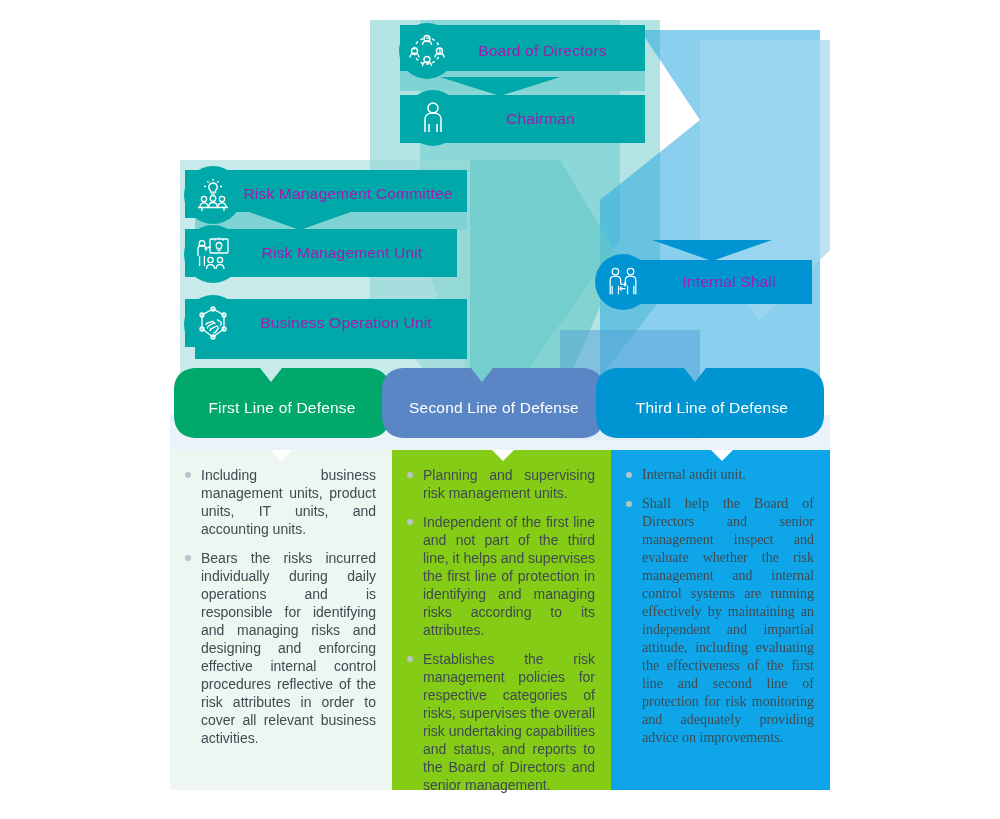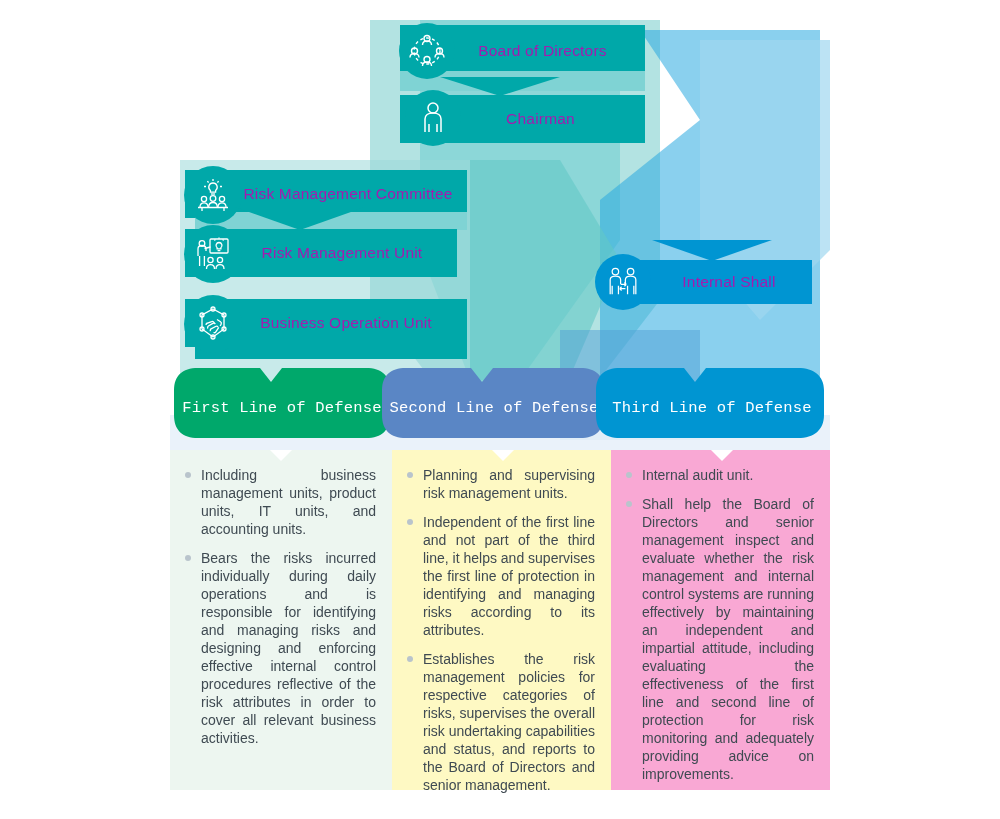--- a/index.html
+++ b/index.html
@@ -29,39 +29,39 @@
     position:absolute;z-index:4;border-radius:50%;
     display:flex;align-items:center;justify-content:center;
   }
   .node .icon svg{display:block;}
 
   
   .banner{
     position:absolute;display:flex;align-items:center;justify-content:center;
     color:#ffffff;font-size:15.5px;letter-spacing:.2px;z-index:6;
   }
-  .banner .btxt{position:relative;z-index:2;margin-top:10px;font-family:Liberation Mono, monospace;}
+  .banner .btxt{position:relative;z-index:2;margin-top:10px;}
   .banner svg{position:absolute;left:0;top:0;}
 
   
   .panels{position:absolute;left:170px;top:450px;width:660px;height:340px;z-index:2;display:flex;}
   .panel{position:relative;padding:16px 16px 18px 14px;box-sizing:border-box;}
   .panel ul{list-style:none;margin:0;padding:0;}
   .panel li{
     position:relative;padding-left:17px;margin-bottom:11px;
     font-size:14px;line-height:18px;color:#3f4a52;
     text-align:justify;text-justify:inter-word;
   }
   .panel li:after{
     content:"";position:absolute;left:1px;top:5.5px;width:6px;height:6px;
     border-radius:50%;background:#b9c4cc;
   }
   .p1{width:222px;background:#edf6f0;}
-  .p2{width:219px;background:#fef9c3;}
-  .p3{width:219px;background:#f9a8d4;}
+  .p2{width:219px;background:#84cc16;}
+  .p3{width:219px;background:#0ea5e9;font-family:Liberation Serif, serif;}
 
   .notch{position:absolute;top:0;width:22px;height:11px;background:#ffffff;
          clip-path:polygon(0 0,100% 0,50% 100%);}
 </style>
 </head>
 <body>
 
 <div id="stage">
 
   <svg class="bg-layer" width="1000" height="819" viewBox="0 0 1000 819">

